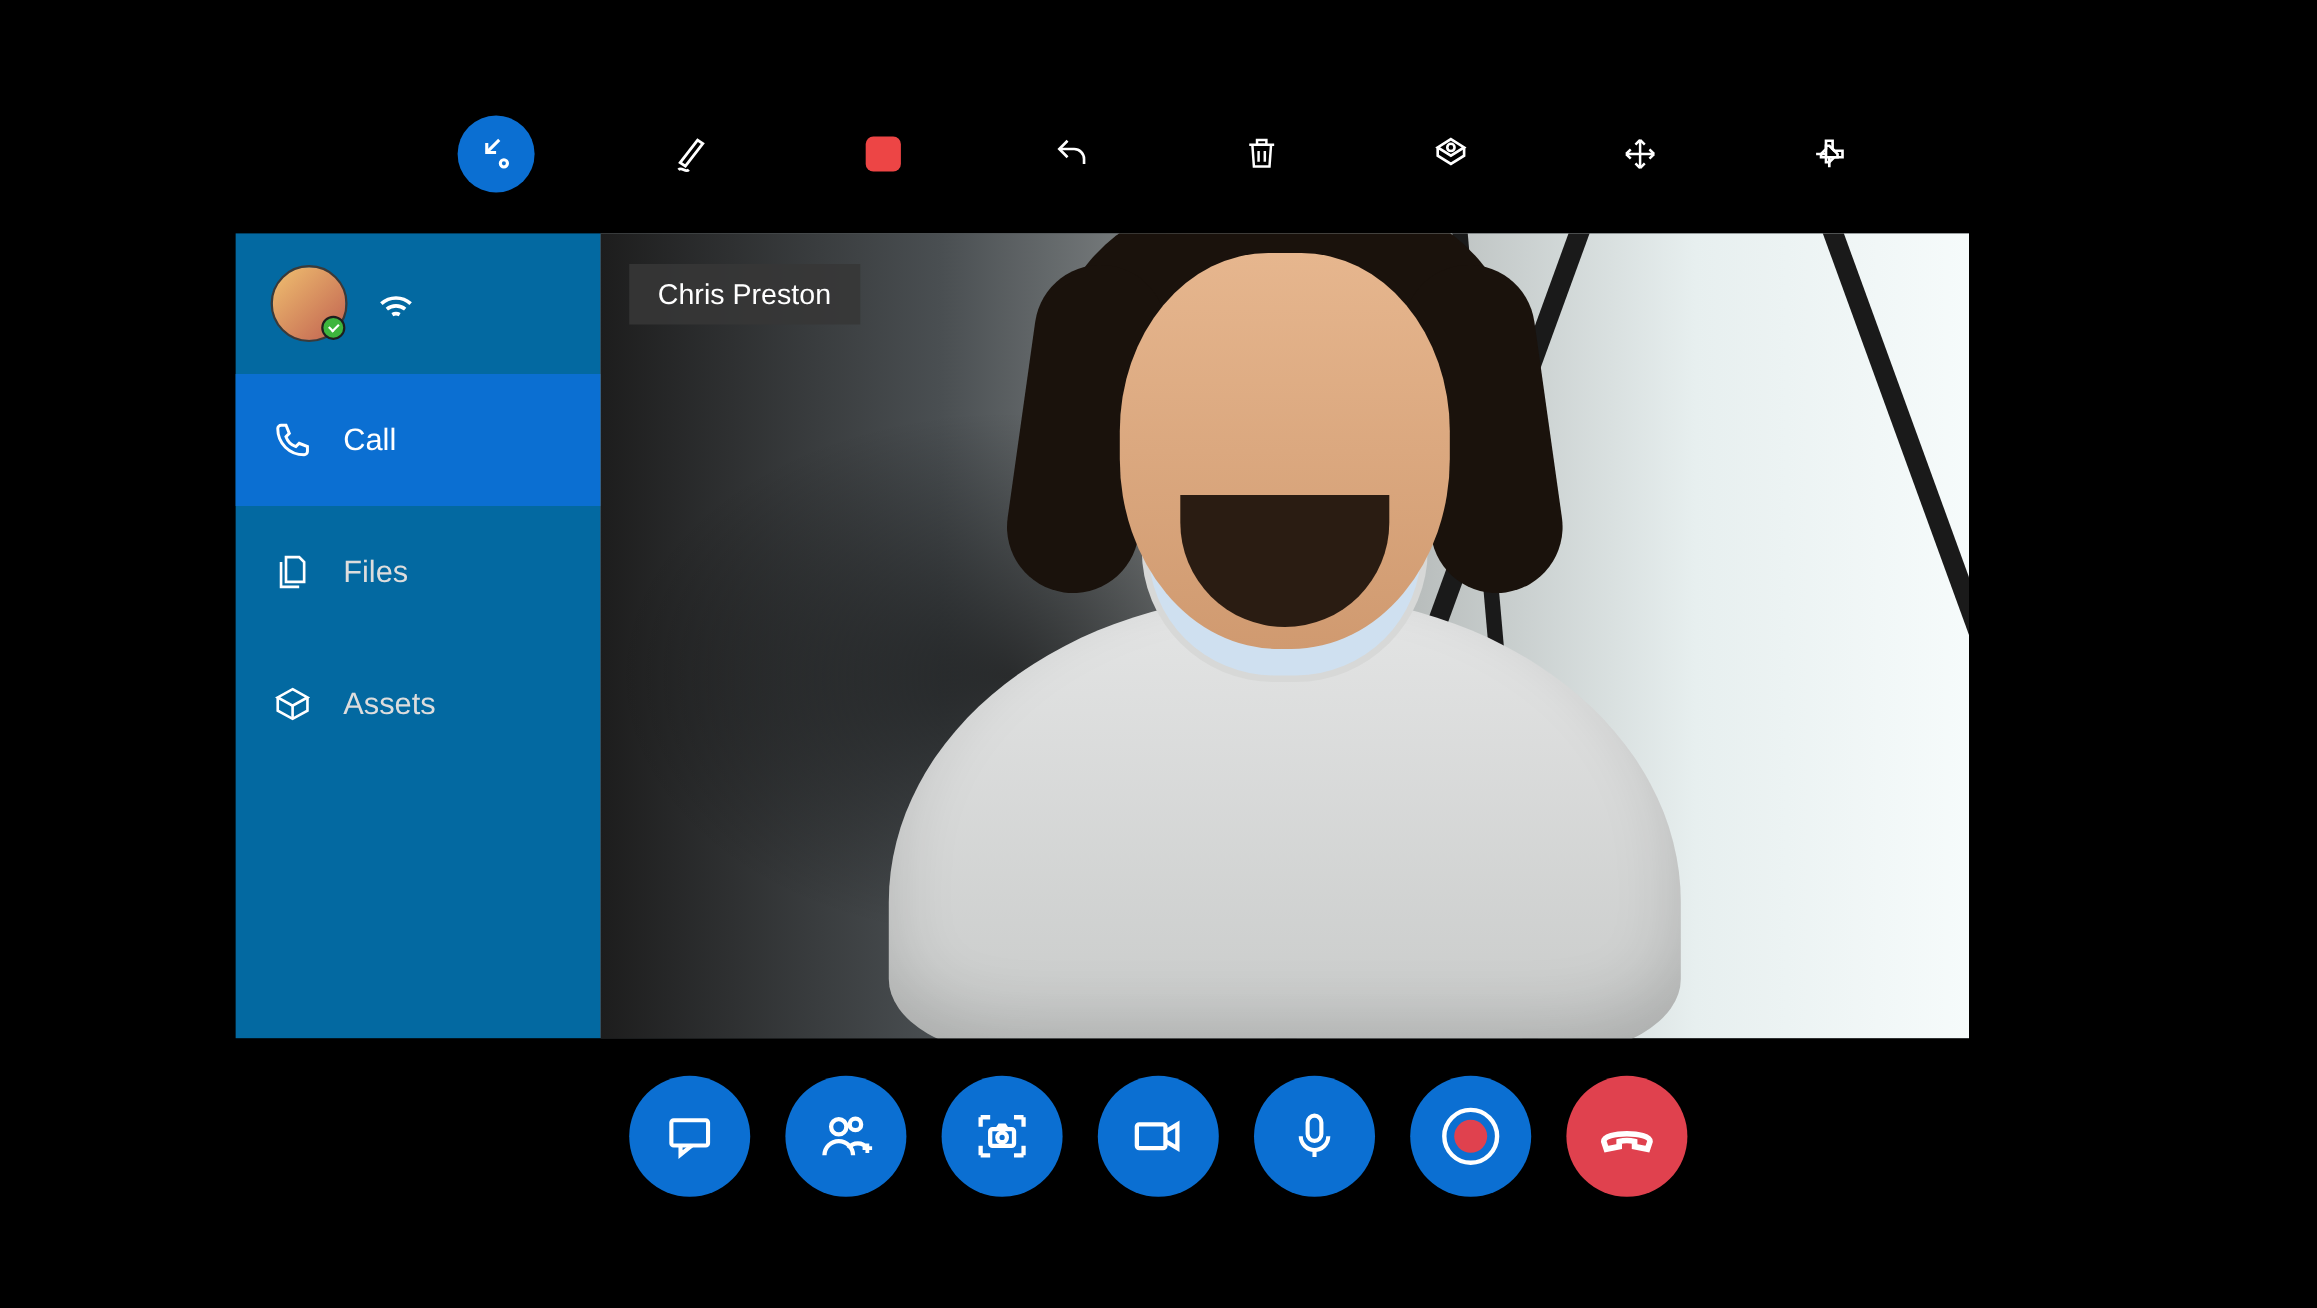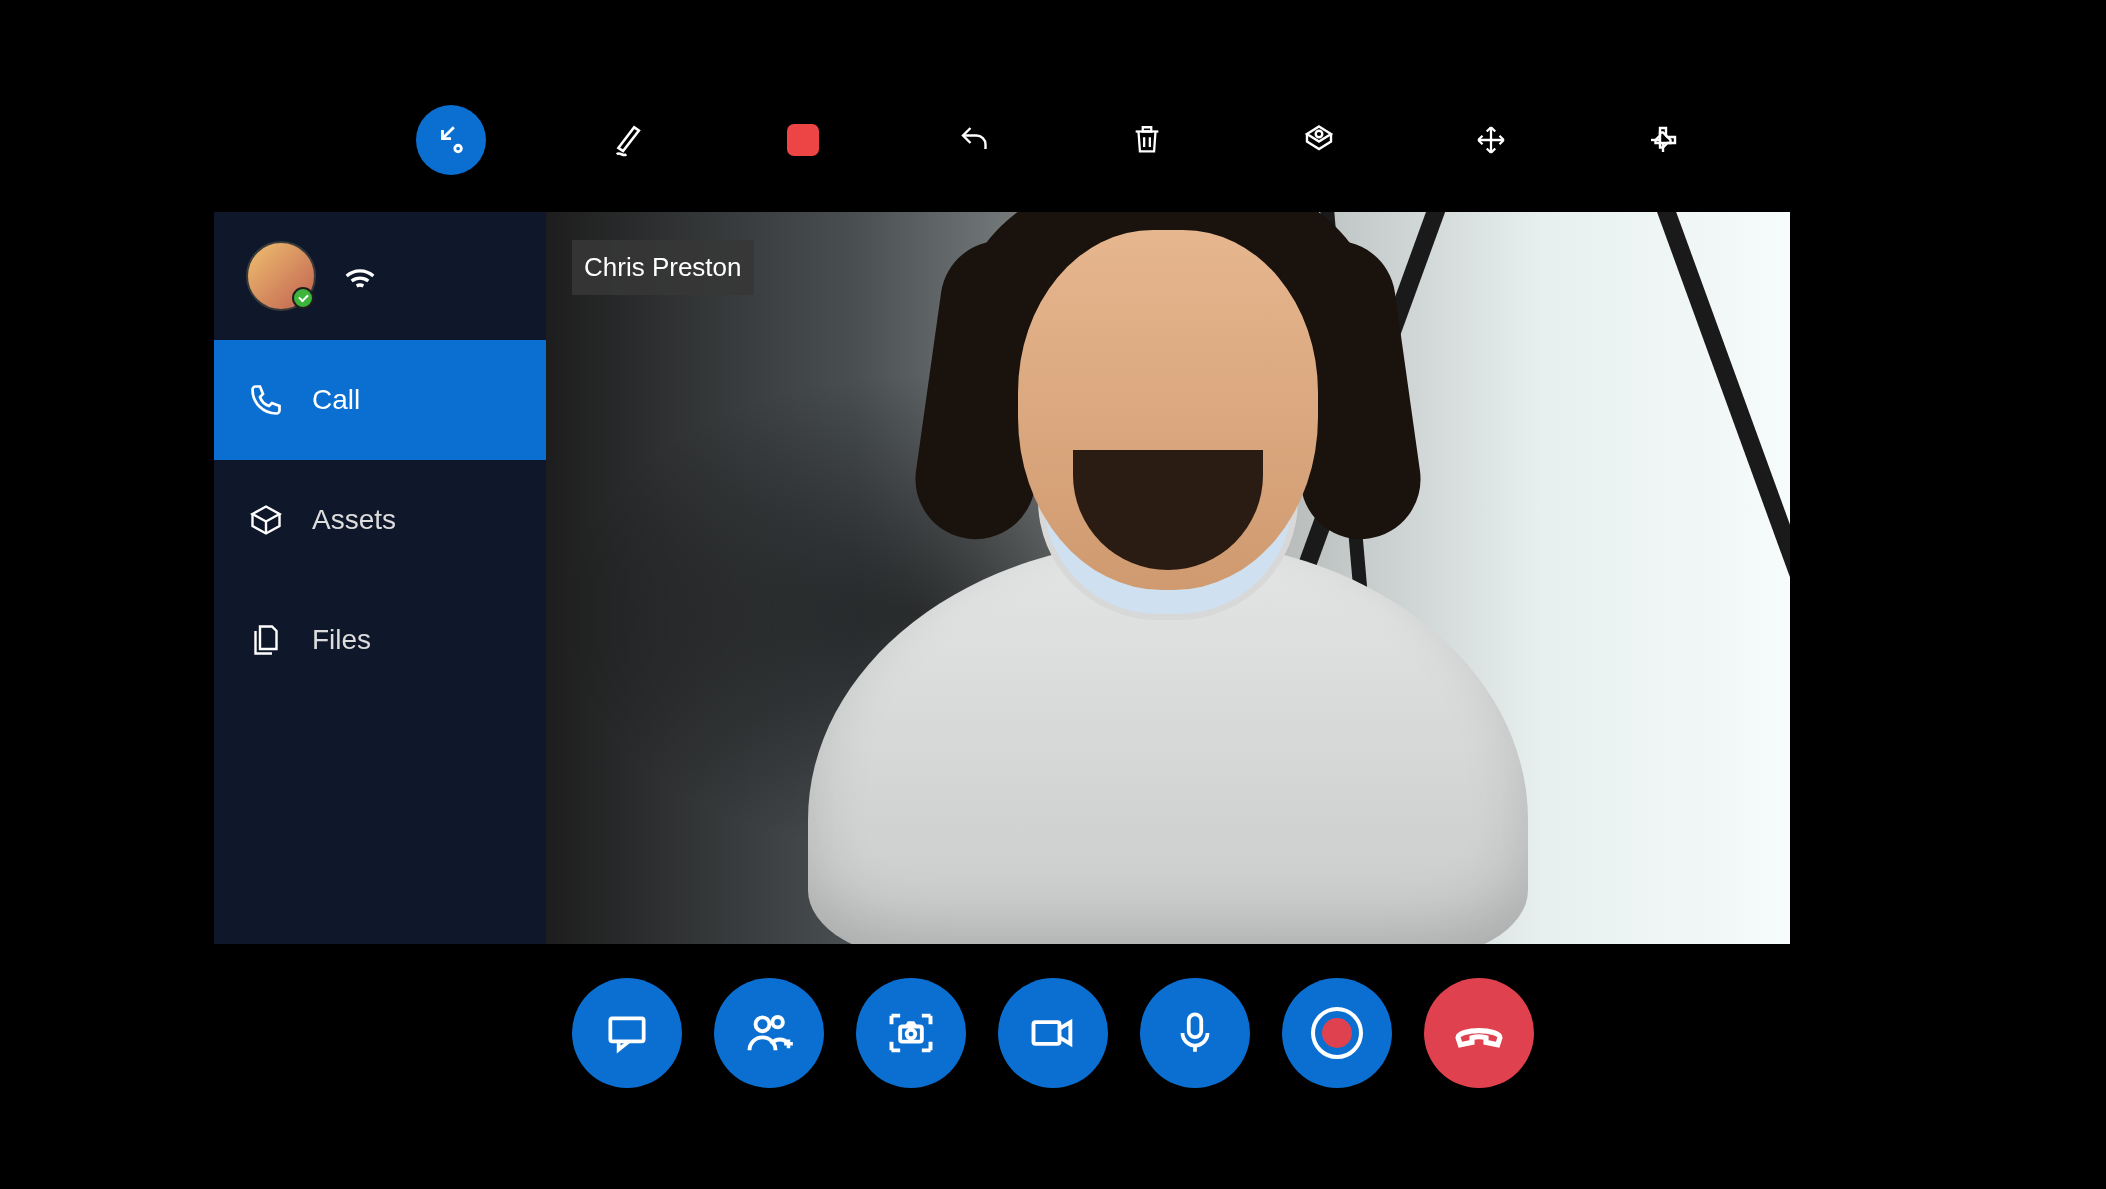--- a/index.html
+++ b/index.html
@@ -53,21 +53,21 @@
     width: 1576px;
     height: 732px;
     display: flex;
     overflow: hidden;
     box-shadow: 0 0 30px rgba(0,0,0,0.5);
   }
 
   
   .sidebar {
     width: 332px;
-    background: #0f172a;
+    background: #0369a1;
     display: flex;
     flex-direction: column;
   }
   .sb-header {
     height: 128px;
     display: flex;
     align-items: center;
     padding-left: 32px;
     gap: 24px;
   }
@@ -147,21 +147,21 @@
   .hair-l{left:calc(50% - 240px);top:-300px;transform:rotate(8deg);}
   .hair-r{left:calc(50% + 120px);top:-300px;transform:rotate(-8deg);}
   .beard{
     position:absolute;left:50%;top:-90px;transform:translateX(-50%);
     width:190px;height:120px;border-radius:0 0 100px 100px;background:#2a1c12;
   }
 
   .name-chip{
     position:absolute;left:26px;top:28px;
     background:rgba(55,55,55,0.88);
-    padding:12px 12px;
+    padding:12px 26px;
     font-size:26px;
   }
 
   
   .call-bar{
     position:absolute;
     left:0;right:0;
     top:978px;
     display:flex;justify-content:center;gap:32px;
   }
@@ -257,32 +257,32 @@
 
       <nav class="sb-nav">
         <div class="sb-item selected">
           <svg width="36" height="36" viewBox="0 0 24 24" fill="none" stroke="#fff" stroke-width="1.8">
             <path d="M5 3 c-1 0 -2 1 -2 2 c0 9 7 16 16 16 c1 0 2 -1 2 -2 v-3 l-5 -2 l-2 2 c-3 -1 -5 -3 -6 -6 l2 -2 l-2 -5 z"></path>
           </svg>
           <span>Call</span>
         </div>
         <div class="sb-item">
           <svg width="36" height="36" viewBox="0 0 24 24" fill="none" stroke="#fff" stroke-width="1.6">
+            <path d="M8 3 h8 l3 3 v12 H8 z"></path>
+              <path d="M5 6 v15 h11"></path>
+          </svg>
+          <span>Files</span>
+        </div>
+        <div class="sb-item">
+          <svg width="36" height="36" viewBox="0 0 24 24" fill="none" stroke="#fff" stroke-width="1.6">
             <path d="M12 3 L21 8 L12 13 L3 8 Z"></path>
             <path d="M3 8 v8 l9 5 l9 -5 v-8"></path>
               <path d="M12 13 v8"></path>
           </svg>
           <span>Assets</span>
-        </div>
-        <div class="sb-item">
-          <svg width="36" height="36" viewBox="0 0 24 24" fill="none" stroke="#fff" stroke-width="1.6">
-            <path d="M8 3 h8 l3 3 v12 H8 z"></path>
-              <path d="M5 6 v15 h11"></path>
-          </svg>
-          <span>Files</span>
         </div>
         <div class="sb-spacer"></div>
       </nav>
     </aside>
 
     <div class="video">
       <div class="video-bg"></div>
       <div class="strut s1"></div>
       <div class="strut s2"></div>
       <div class="strut s3"></div>

